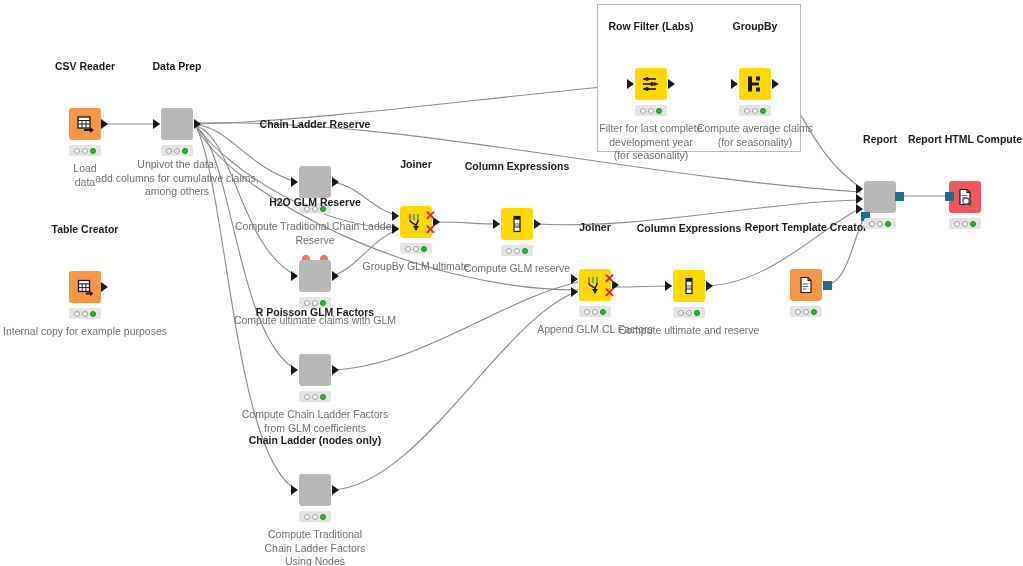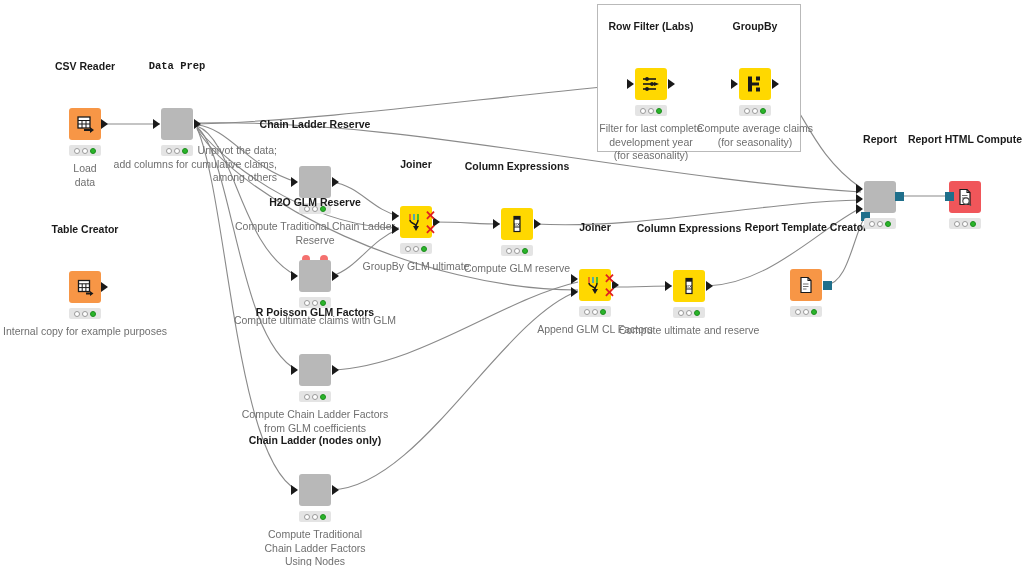--- a/index.html
+++ b/index.html
@@ -152,30 +152,30 @@
     <div class="port-out" style="left:16px;top:11px;"></div>
     <div class="status">
       <span class="lamp"></span>
       <span class="lamp"></span>
       <span class="lamp green"></span>
     </div>
     <div class="node-desc" style="top:54px;">Load data</div>
   </div>
 
   <div class="node" style="left:177px;top:108px;">
-    <div class="node-title" style="bottom:36px;font-family:Liberation Mono, monospace;">Data Prep</div>
-    <div class="node-box gray"></div>
-    <div class="port-in" style="left:-24px;top:11px;"></div>
-    <div class="port-out" style="left:17px;top:11px;"></div>
-    <div class="status">
-      <span class="lamp"></span>
-      <span class="lamp"></span>
-      <span class="lamp green"></span>
-    </div>
-    <div class="node-desc" style="top:36px;width:200px;text-align:right;">Unpivot the data;
+    <div class="node-title" style="bottom:36px;">Data Prep</div>
+    <div class="node-box gray"></div>
+    <div class="port-in" style="left:-24px;top:11px;"></div>
+    <div class="port-out" style="left:17px;top:11px;"></div>
+    <div class="status">
+      <span class="lamp"></span>
+      <span class="lamp"></span>
+      <span class="lamp green"></span>
+    </div>
+    <div class="node-desc" style="top:50px;width:200px;">Unpivot the data;
 add columns for cumulative claims,
 among others</div>
   </div>
 
   <div class="node" style="left:85px;top:271px;">
     <div class="node-title" style="bottom:36px;">Table Creator</div>
     <div class="node-box orange">
       <svg class="ic" width="20" height="20" viewBox="0 0 20 20">
         <rect x="3.5" y="3.5" width="11" height="11" fill="#ffffff" stroke="#1a1a1a" stroke-width="1.3"></rect>
         <line x1="3.5" y1="6.8" x2="14.5" y2="6.8" stroke="#1a1a1a" stroke-width="1"></line>

